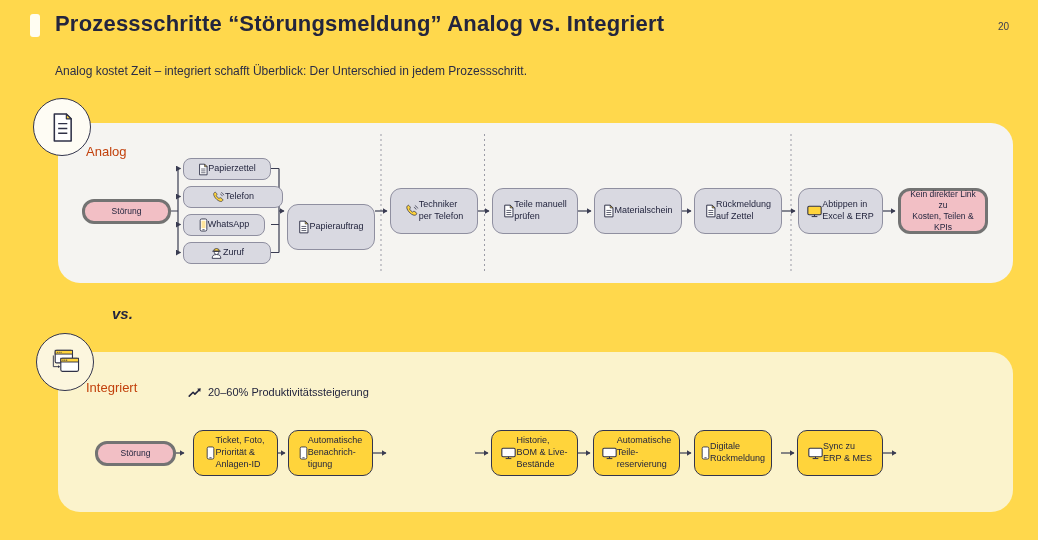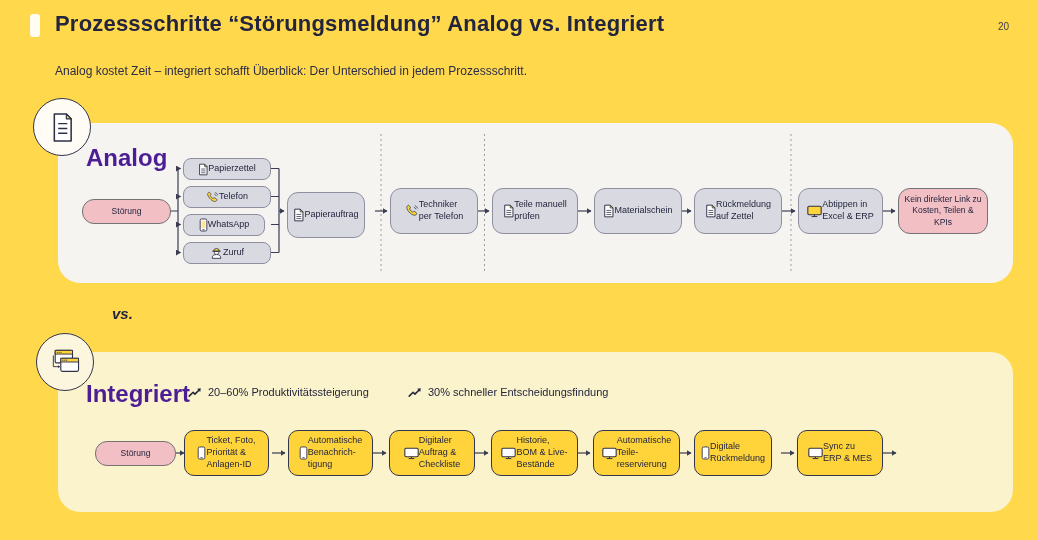--- a/index.html
+++ b/index.html
@@ -12,35 +12,35 @@
   .pagenum{left:998px;top:21px;font-size:10px;color:#3A3C52;}
   .subtitle{left:55px;top:64px;font-size:12px;color:#2B2D47;}
   
   .panel{position:absolute;border-radius:22px;z-index:0;}
   .panel-analog{left:58px;top:123px;width:955px;height:160px;background:#F5F4F1;}
   .panel-int{left:58px;top:352px;width:955px;height:160px;background:#FBF3CC;}
   .badge{position:absolute;width:56px;height:56px;border-radius:50%;border:1.6px solid #33354D;
          display:flex;align-items:center;justify-content:center;z-index:3;}
   .badge-analog{left:33px;top:98px;background:#FEFCF4;}
   .badge-int{left:36px;top:333px;background:#FCF6DE;}
-  .heading{position:absolute;font-size:24px;font-weight:700;z-index:3;color:#4c1d95;}
+  .heading{position:absolute;font-size:13px;font-weight:400;z-index:3;color:#c2410c;}
   .h-analog{left:86px;top:144px;}
   .h-int{left:86px;top:380px;}
   .vs{left:112px;top:305px;font-size:15px;font-weight:700;z-index:3;font-style:italic;}
   .stat{position:absolute;display:flex;align-items:center;gap:6px;font-size:11px;z-index:3;color:#23253E;}
   
   #connectors{position:absolute;left:0;top:0;z-index:1;pointer-events:none;}
   
   .box{position:absolute;display:flex;align-items:center;justify-content:center;
        border-radius:11px;z-index:2;box-sizing:border-box;padding:3px 5px;}
   .lbl{font-size:9px;line-height:1.3;white-space:pre-line;}
   .main{height:46px;}
   .src{height:22px;border-radius:8px;}
   .box-gray{background:#D9D9E1;border:1px solid #8F8FA0;}
-  .box-pink{background:#F2BFC5;border:1px solid #737373;border-radius:12px;text-align:center;}
+  .box-pink{background:#F2BFC5;border:3px solid #737373;border-radius:12px;text-align:center;}
   .box-pink .lbl{font-size:8.5px;}
   .box-yellow{background:#FFD43B;border:1.2px solid #33354D;border-radius:10px;}
   .box-green{background:#C3E6C6;border:1px solid #83A88C;text-align:center;}
   .ic{flex:0 0 auto;}
 </style>
 </head>
 <body>
 
 <svg width="0" height="0" style="position:absolute" aria-hidden="true">
 <defs>
@@ -158,40 +158,40 @@
   <div class="box box-pink" style="left:82px;top:199px;width:89px;height:25px">
     <span class="lbl">Störung</span>
   </div>
 
   <div class="box box-gray src" style="left:183px;top:158px;width:88px">
     <svg class="ic" width="10" height="13">
         <use href="#i-doc"></use>
       </svg>
     <span class="lbl">Papierzettel</span>
   </div>
-  <div class="box box-gray src" style="left:183px;top:186px;width:88px">
+  <div class="box box-gray src" style="left:183px;top:186px;width:100px">
     <svg class="ic" width="13" height="13">
         <use href="#i-phone"></use>
       </svg>
     <span class="lbl">Telefon</span>
   </div>
   <div class="box box-gray src" style="left:183px;top:214px;width:82px">
     <svg class="ic" width="9" height="14">
         <use href="#i-mobile-y"></use>
       </svg>
     <span class="lbl">WhatsApp</span>
   </div>
   <div class="box box-gray src" style="left:183px;top:242px;width:88px">
     <svg class="ic" width="13" height="12">
         <use href="#i-worker"></use>
       </svg>
     <span class="lbl">Zuruf</span>
   </div>
 
-  <div class="box box-gray main" style="left:287px;top:192px;width:78px">
+  <div class="box box-gray main" style="left:287px;top:204px;width:88px">
     <svg class="ic" width="11" height="14">
         <use href="#i-doc"></use>
       </svg>
     <span class="lbl">Papierauftrag</span>
   </div>
   <div class="box box-gray main" style="left:492px;top:188px;width:86px">
     <svg class="ic" width="11" height="14">
         <use href="#i-doc"></use>
       </svg>
     <span class="lbl">Teile manuell
@@ -237,55 +237,41 @@
       </svg>
   </div>
   <div class="heading h-int">Integriert</div>
 
   <div class="stat" style="left:188px;top:386px">
     <svg class="ic" width="14" height="11">
         <use href="#i-trend"></use>
       </svg>
     <span>20–60% Produktivitätssteigerung</span>
   </div>
-  <div class="stat" style="left:408px;top:386px">
-    <svg class="ic" width="14" height="11">
-        <use href="#i-trend"></use>
-      </svg>
-    <span>30% schneller Entscheidungsfindung</span>
-  </div>
 
   <div class="box box-pink" style="left:95px;top:441px;width:81px;height:25px">
     <span class="lbl">Störung</span>
   </div>
 
-  <div class="box box-yellow main" style="left:184px;top:430px;width:85px">
+  <div class="box box-yellow main" style="left:193px;top:430px;width:85px">
     <svg class="ic" width="9" height="14">
         <use href="#i-mobile-w"></use>
       </svg>
     <span class="lbl">Ticket, Foto,
 Priorität &amp;
 Anlagen-ID</span>
   </div>
   <div class="box box-yellow main" style="left:288px;top:430px;width:85px">
     <svg class="ic" width="9" height="14">
         <use href="#i-mobile-w"></use>
       </svg>
     <span class="lbl">Automatische
 Benachrich-
 tigung</span>
   </div>
-  <div class="box box-yellow main" style="left:389px;top:430px;width:86px">
-    <svg class="ic" width="15" height="13">
-        <use href="#i-mon-w"></use>
-      </svg>
-    <span class="lbl">Digitaler
-Auftrag &amp;
-Checkliste</span>
-  </div>
   <div class="box box-yellow main" style="left:491px;top:430px;width:87px">
     <svg class="ic" width="15" height="13">
         <use href="#i-mon-w"></use>
       </svg>
     <span class="lbl">Historie,
 BOM &amp; Live-
 Bestände</span>
   </div>
   <div class="box box-yellow main" style="left:593px;top:430px;width:87px">
     <svg class="ic" width="15" height="13">

